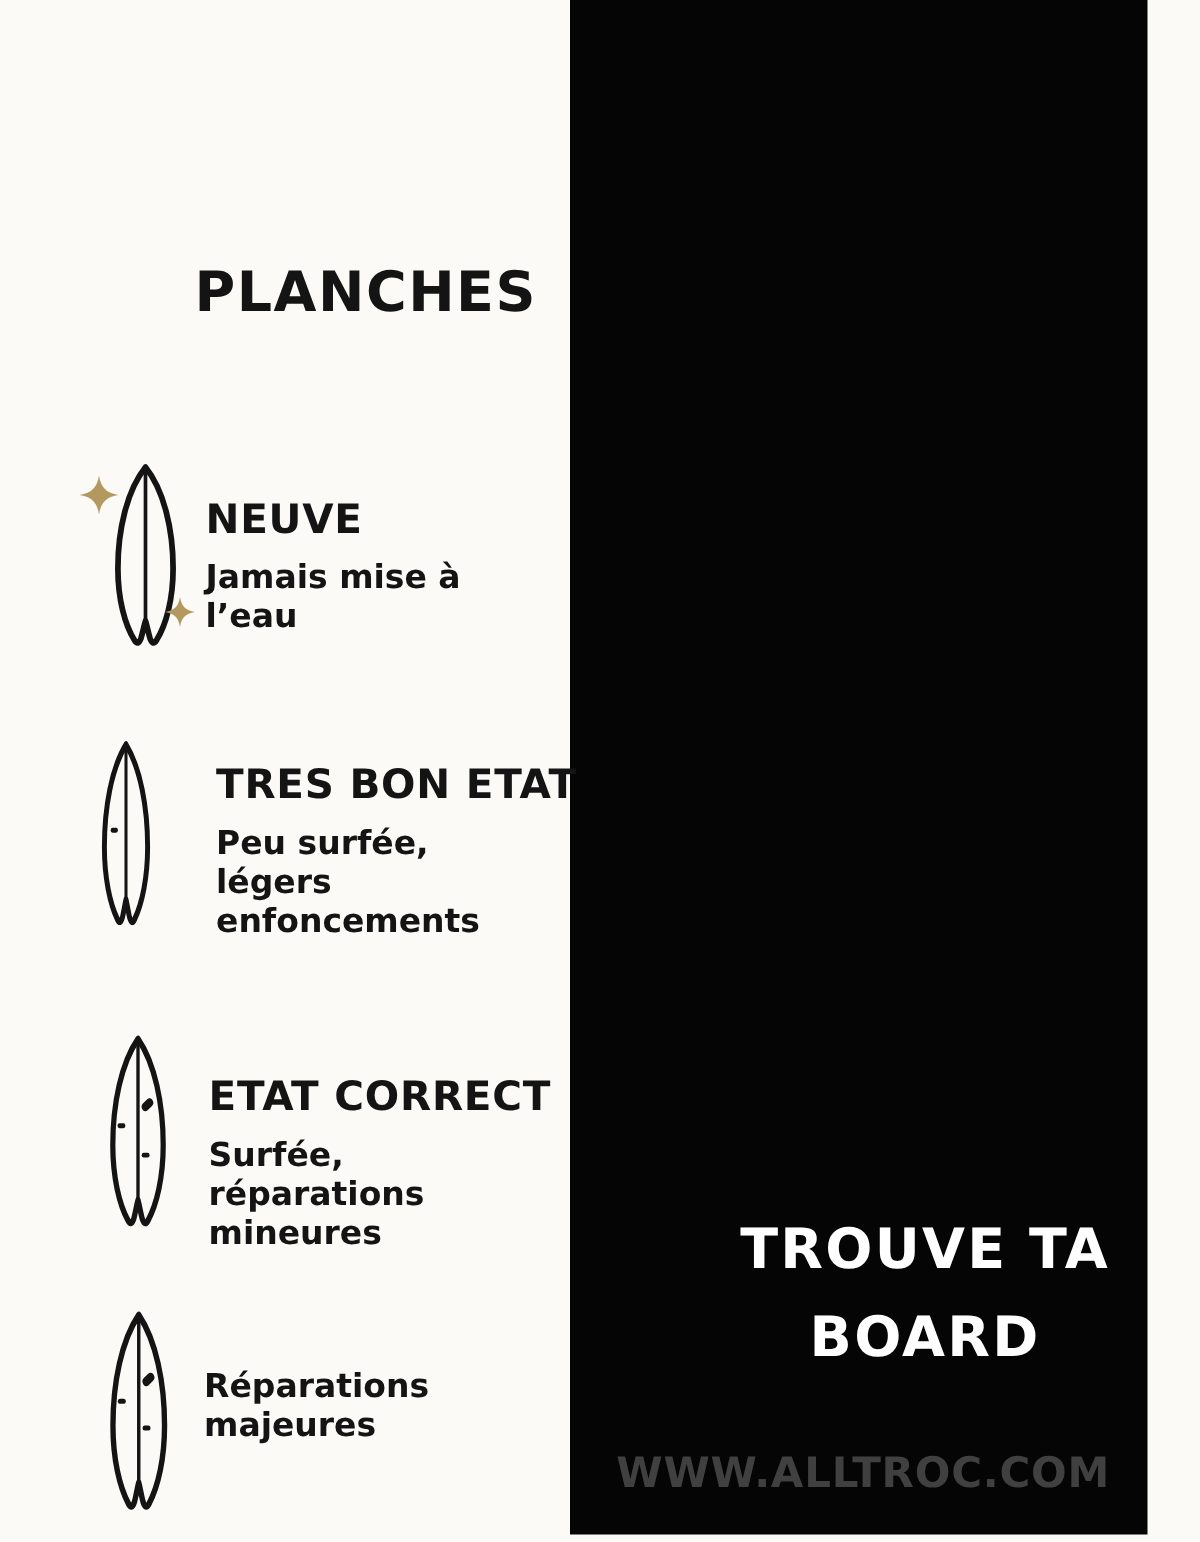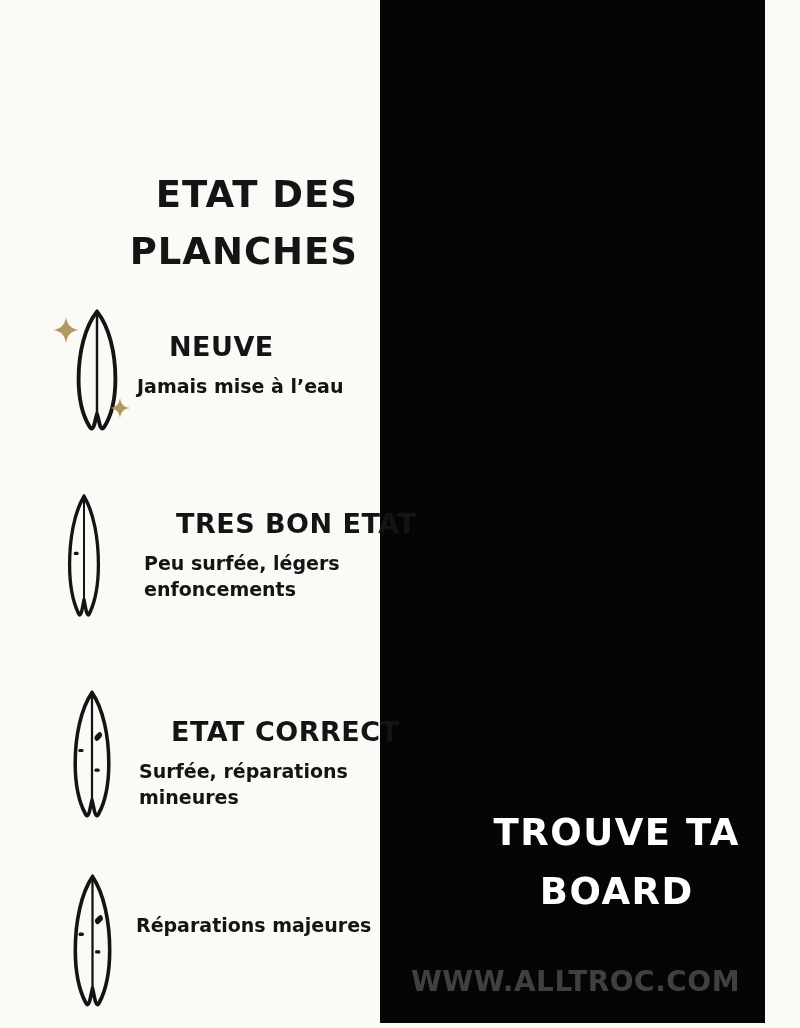--- a/index.html
+++ b/index.html
@@ -17,22 +17,22 @@
   .main-title{
     position:absolute;left:0;top:166px;width:358px;
     text-align:right;font-weight:bold;font-size:37px;line-height:57px;
     letter-spacing:1px;color:#141414;margin:0;
   }
   .main-title span{display:block;}
   .icon-wrap{position:absolute;}
   .icon-wrap svg.board{display:block;}
   .sparkle{position:absolute;}
   .item-text{position:absolute;}
-  .item-title{font-weight:bold;font-size:27px;letter-spacing:.5px;line-height:30px;margin-left:32px;}
-  .item-desc{font-weight:bold;font-size:19px;line-height:26px;margin-top:11px;width:215px;}
+  .item-title{font-weight:bold;font-size:27px;letter-spacing:.5px;line-height:30px;}
+  .item-desc{font-weight:bold;font-size:22px;line-height:26px;margin-top:11px;width:215px;}
   .item-desc.wide{width:270px;}
   
   .tagline{
     position:absolute;right:60px;top:803px;text-align:center;
     color:#ffffff;font-weight:bold;font-size:37px;line-height:59px;
     letter-spacing:1.5px;
   }
   .tagline div{display:block;}
   .website{
     position:absolute;right:60px;top:965px;text-align:right;
@@ -40,21 +40,20 @@
   }
 </style>
 </head>
 <body>
 
 <div class="page">
 
   <div class="black-panel"></div>
 
   <h1 class="main-title">
-    <span>ETAT DES</span>
     <span>PLANCHES</span>
   </h1>
 
   <svg width="0" height="0" style="position:absolute" aria-hidden="true">
     <defs>
       <path id="board-outline" d="M30 3 C14 22,6 54,6 86 C6 111,12 132,20.5 145 Q23.5 149.5,26 143.5 C27.5 139,28.5 133.5,30 129 C31.5 133.5,32.5 139,34 143.5 Q36.5 149.5,39.5 145 C48 132,54 111,54 86 C54 54,46 22,30 3 Z"></path>
       <path id="sparkle4" d="M12 0 C13.2 7.5,16.5 10.8,24 12 C16.5 13.2,13.2 16.5,12 24 C10.8 16.5,7.5 13.2,0 12 C7.5 10.8,10.8 7.5,12 0 Z"></path>
     </defs>
   </svg>
 

